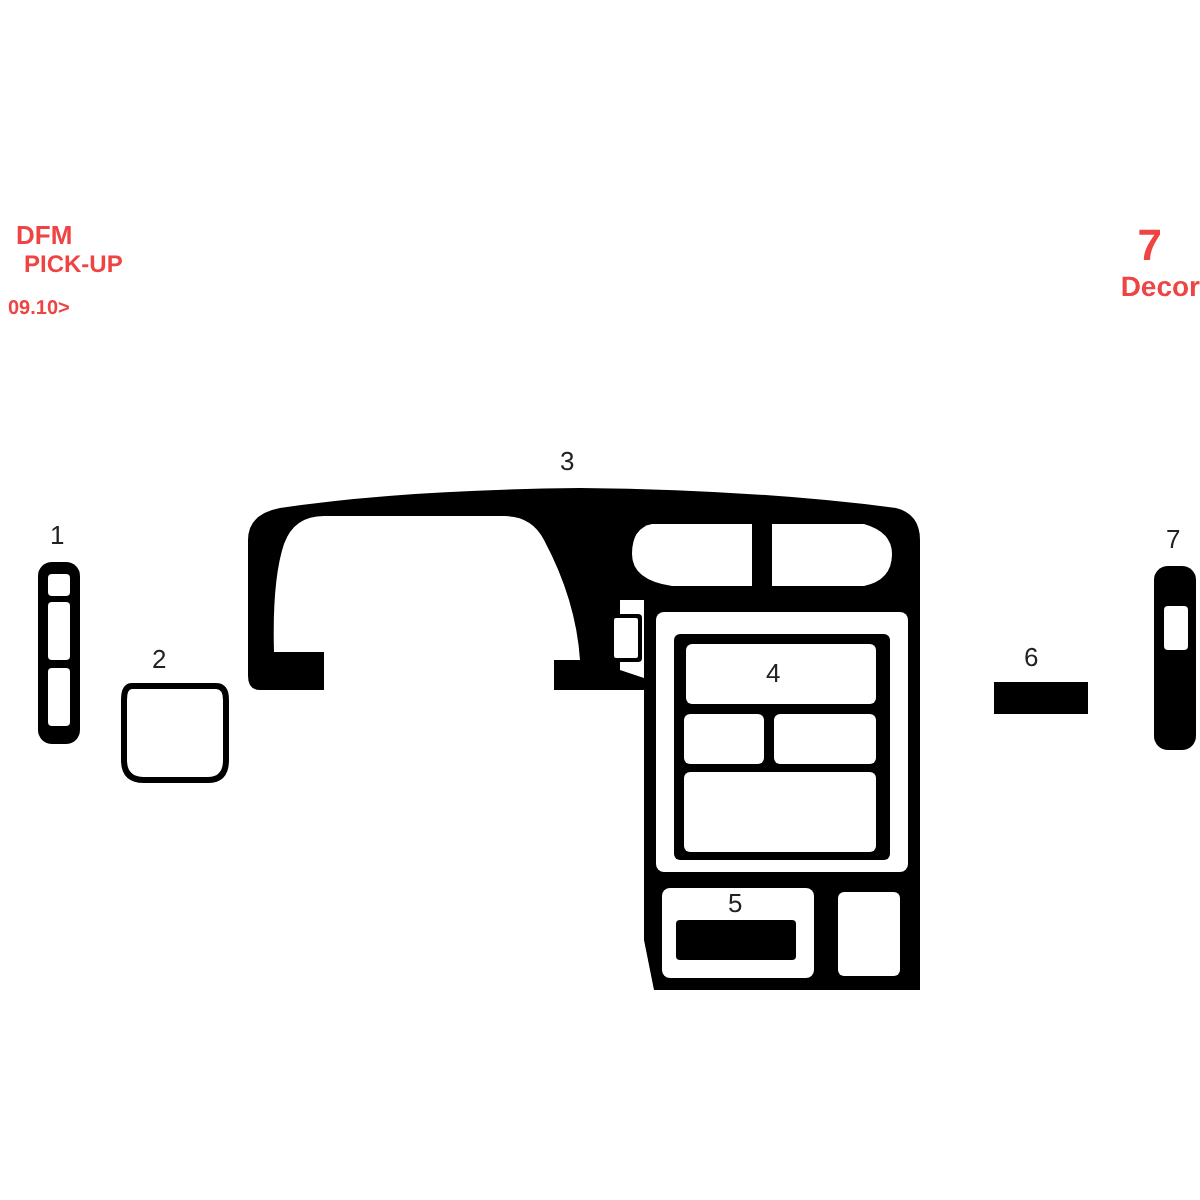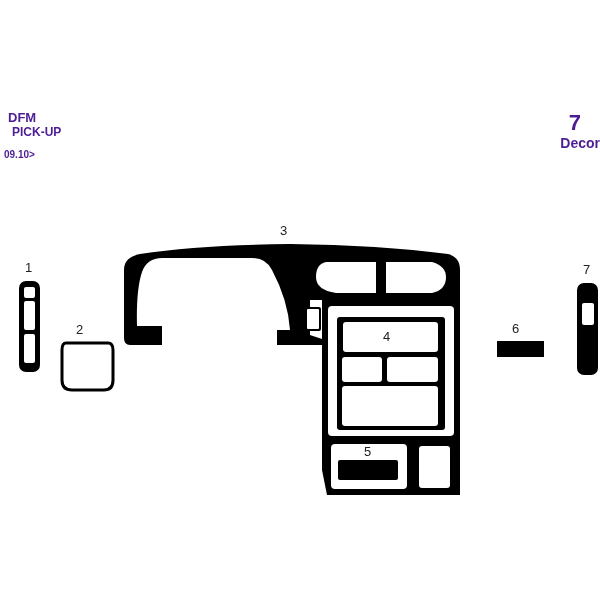--- a/index.html
+++ b/index.html
@@ -1,17 +1,17 @@
 <!DOCTYPE html>
 <html><head>
   <meta charset="utf-8">
   <style>
     html, body { margin: 0; padding: 0; background: #ffffff; }
     body { width: 600px; height: 600px; position: relative; overflow: hidden; font-family: "Liberation Sans", sans-serif; }
-    .hdr { position: absolute; font-weight: bold; color: #4c1d95; line-height: 1; }
+    .hdr { position: absolute; font-weight: bold; color: #ef4444; line-height: 1; }
     .brand { left: 8px; top: 111px; font-size: 13px; }
     .model { left: 12px; top: 126px; font-size: 12px; }
     .date { left: 4px; top: 150px; font-size: 10px; }
     .count { right: 19px; top: 112px; font-size: 22px; }
     .decor { right: 0px; top: 136px; font-size: 14px; }
     svg { position: absolute; left: 0; top: 0; }
     .lbl { font-family: "Liberation Sans", sans-serif; font-size: 13px; fill: #222; }
   </style>
 </head>
 <body>

